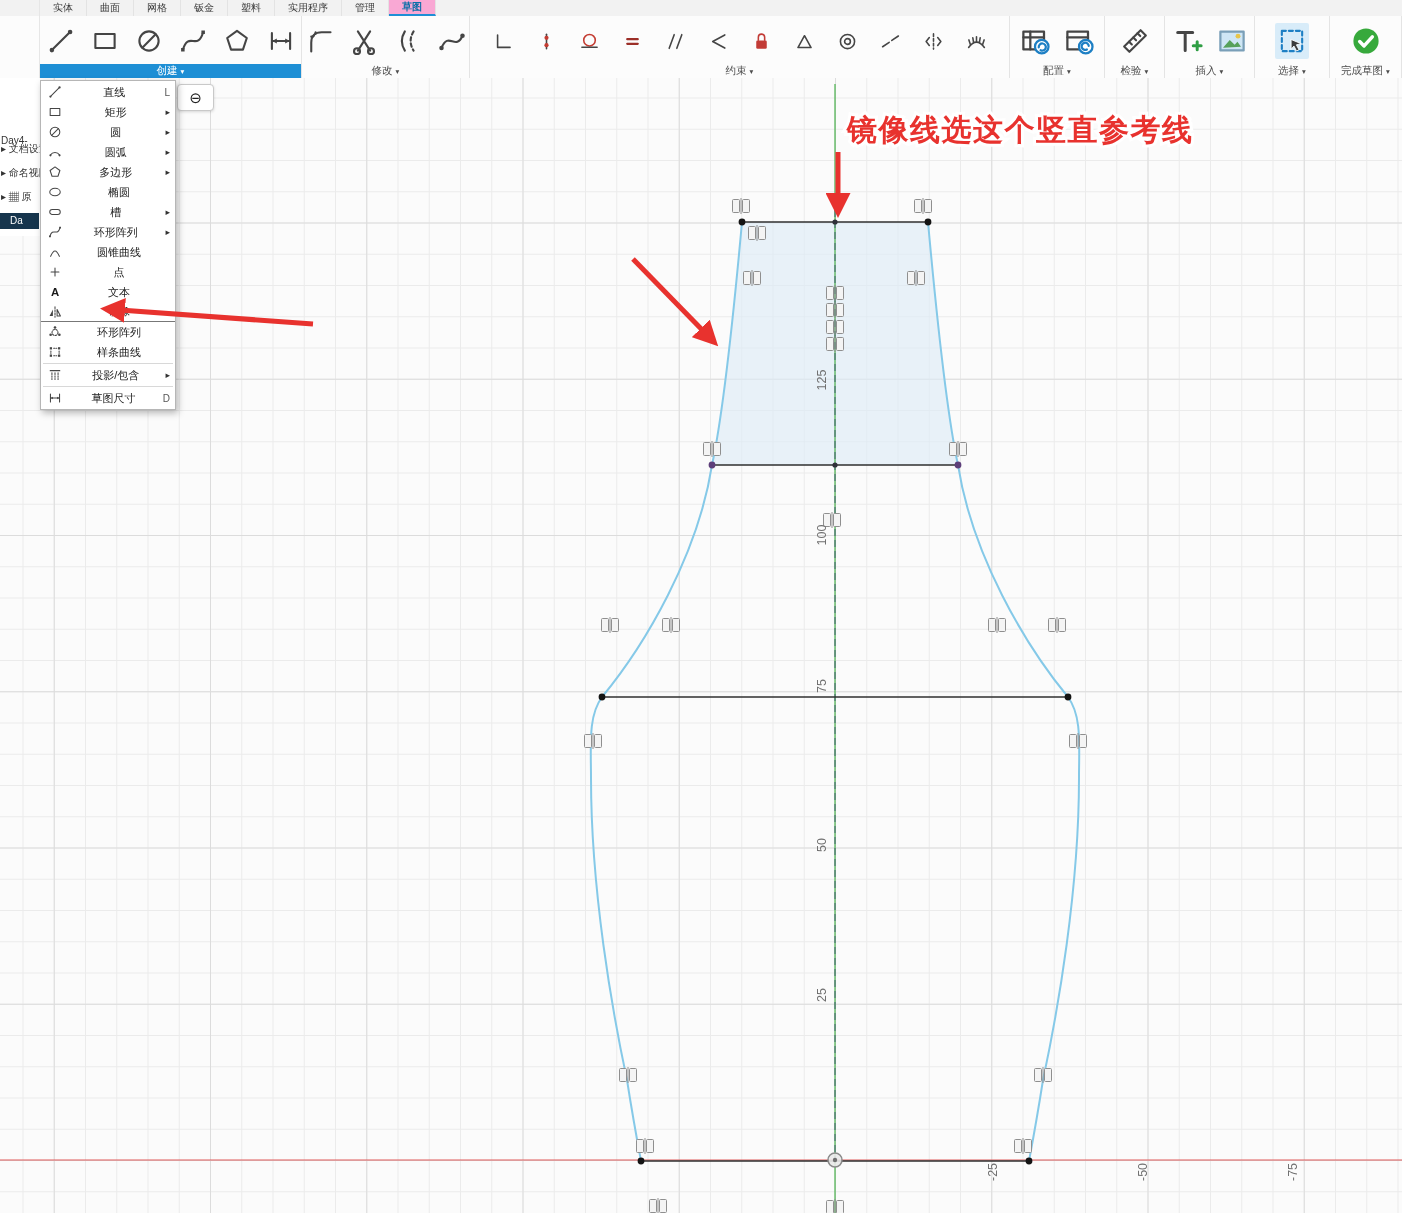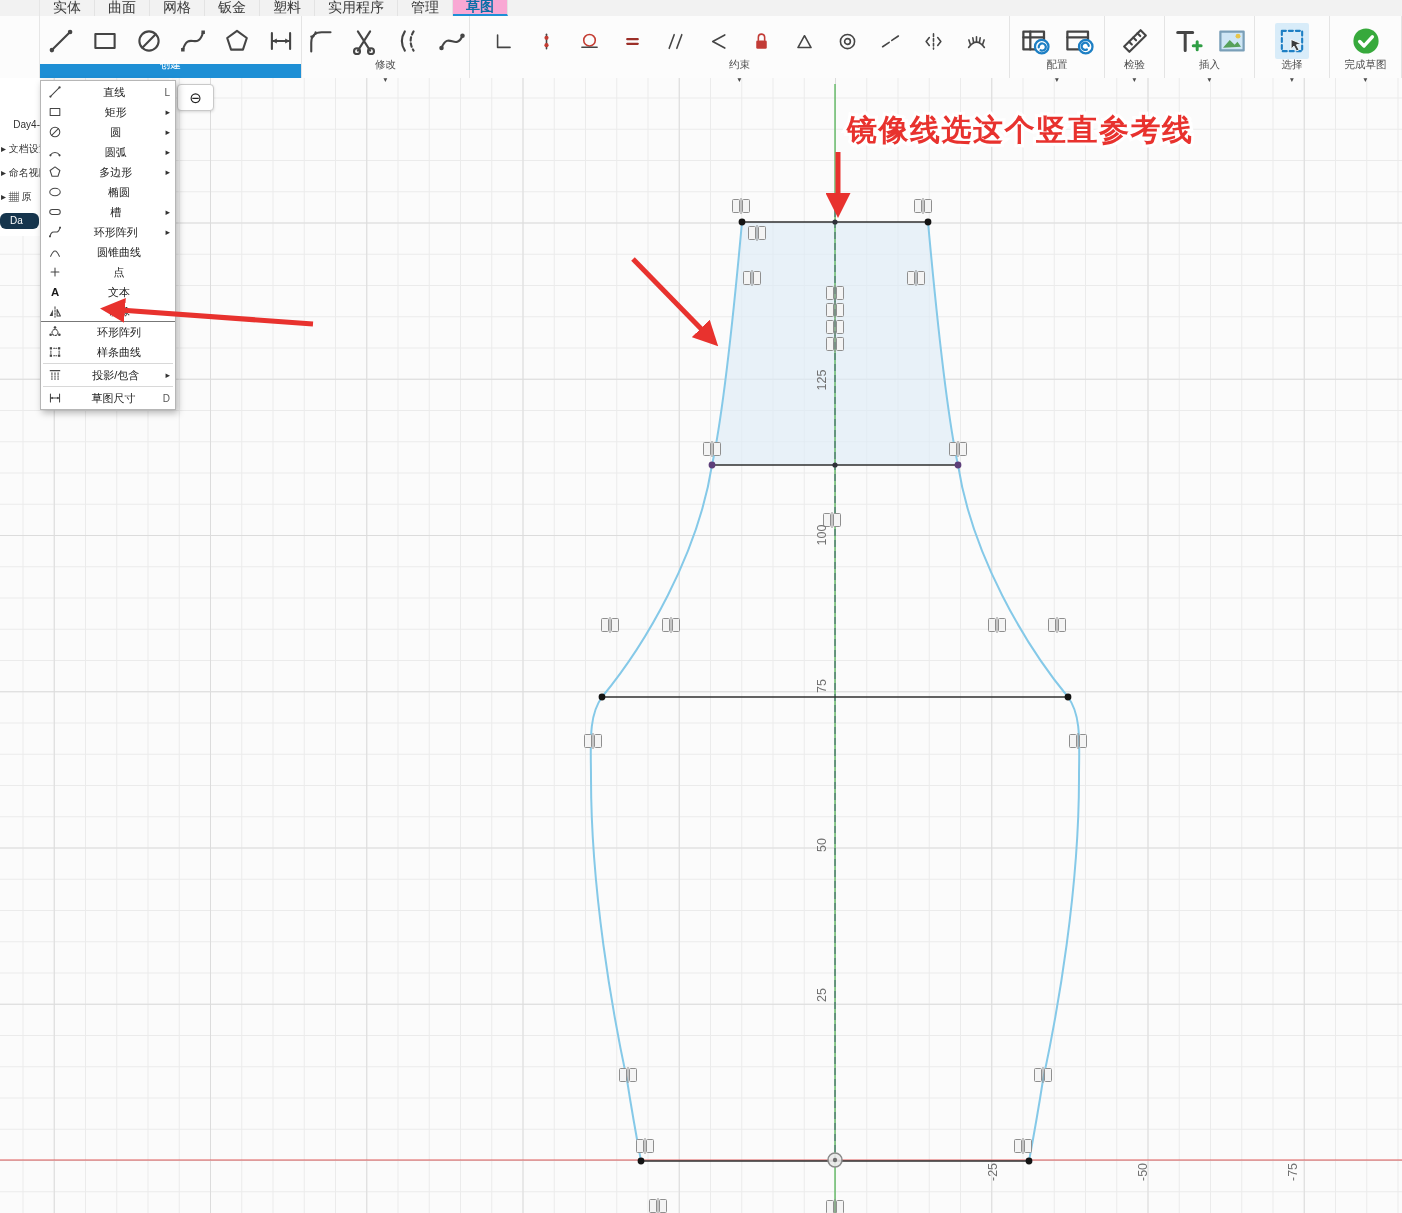--- a/index.html
+++ b/index.html
@@ -16,37 +16,37 @@
       linear-gradient(90deg,#ebebeb 1px,transparent 1px),
       linear-gradient(#ebebeb 1px,transparent 1px);
     background-size:156.25px 156.25px,156.25px 156.25px,31.25px 31.25px,31.25px 31.25px;
     background-position:53.75px 144.5px,53.75px 144.5px,22.5px 19.5px,22.5px 19.5px;}
   #sketch-svg{position:absolute;left:0;top:0;width:1402px;height:1213px;z-index:1;}
   #annotation-svg{position:absolute;left:0;top:0;width:1402px;height:1213px;z-index:20;pointer-events:none;}
 
   
   .top{position:absolute;left:0;top:0;width:1402px;height:78px;background:#fcfcfc;z-index:5;
        border-bottom:1px solid #d5d5d5;}
-  .tabs{height:16px;background:#f2f2f2;display:flex;font-size:14px;color:#3a3a3a;align-items:stretch;}
+  .tabs{height:16px;background:#f2f2f2;display:flex;font-size:10px;color:#3a3a3a;align-items:stretch;}
   .tabspacer{width:40px;border-right:1px solid #e6e6e6;}
   .tab{padding:0 13px;display:flex;align-items:center;border-right:1px solid #e3e3e3;white-space:nowrap;}
   .tab.active{background:#f9a8d4;color:#0c6fa8;font-weight:bold;border-bottom:2px solid #1e8fd5;}
   .toolbar{height:62px;display:flex;background:#fcfcfc;}
   .tbspacer{width:40px;border-right:1px solid #e6e6e6;}
   .tgroup{display:flex;flex-direction:column;border-right:1px solid #e4e4e4;}
   .ticons{flex:1;display:flex;align-items:center;justify-content:center;gap:10px;padding-top:2px;}
   .tbi{width:34px;height:36px;display:flex;align-items:center;justify-content:center;border-radius:2px;}
   .tbi svg{width:28px;height:28px;}
   .g-constraints .ticons{gap:17px;}
   .g-constraints .tbi{width:26px;}
   .g-constraints .tbi svg{width:21px;height:21px;}
   .g-configure .tbi svg,.g-insert .tbi svg{width:30px;height:30px;}
   .active-tool{background:#d8ecf9;}
   .tlabel{height:14px;display:flex;align-items:center;justify-content:center;gap:3px;
-          font-size:10.5px;color:#4c4c4c;white-space:nowrap;flex-direction:column;}
+          font-size:10.5px;color:#4c4c4c;white-space:nowrap;}
   .tlabel.open{background:#1e8fd5;color:#fff;}
   .caret{font-size:7.5px;}
 
   
   .icon-svg{stroke:#454545;fill:none;stroke-width:1.2;stroke-linecap:round;stroke-linejoin:round;}
   .icon-svg .f{fill:#454545;stroke:none;}
   .icon-svg .fr{fill:#c43c32;stroke:none;}
 
   
   #create-menu{position:absolute;left:40px;top:80px;width:136px;background:#fff;
@@ -57,21 +57,21 @@
   .mi .lbl{flex:1;white-space:nowrap;}
   .mi .sc{font-size:10px;color:#555;margin-left:4px;}
   .mi .sub{font-size:9px;color:#333;margin-left:2px;}
   .mi.underlined{border-bottom:1px solid #777;}
   .msep{height:1px;background:#d8d8d8;margin:1px 2px;}
 
   
   .bpanel{position:absolute;left:0;top:78px;width:40px;height:158px;background:#fff;z-index:2;}
   .bfrag{position:absolute;left:1px;width:39px;z-index:6;font-size:10px;color:#333;
          white-space:nowrap;overflow:hidden;}
-  .bfrag.bdark{left:0;background:#16354d;color:#fff;height:16px;line-height:16px;padding-left:10px;border-radius:6px;}
+  .bfrag.bdark{left:0;background:#16354d;color:#fff;height:16px;line-height:16px;padding-left:10px;}
   #palette-min{position:absolute;left:177px;top:84px;width:37px;height:27px;background:#fff;
     border:1px solid #c9c9c9;border-radius:4px;box-shadow:0 1px 3px rgba(0,0,0,.15);z-index:6;
     display:flex;align-items:center;justify-content:center;font-size:15px;color:#222;}
 </style>
 </head>
 <body>
 
 <div class="canvas"></div>
 
 <svg id="sketch-svg">
@@ -222,21 +222,21 @@
     <text transform="translate(826,995) rotate(-90)" text-anchor="middle" fill="#6f6f6f" font-size="12.5" font-family="Liberation Sans, sans-serif">25</text>
     <text transform="translate(997,1172) rotate(-90)" text-anchor="middle" fill="#6f6f6f" font-size="12.5" font-family="Liberation Sans, sans-serif">-25</text>
     <text transform="translate(1147,1172) rotate(-90)" text-anchor="middle" fill="#6f6f6f" font-size="12.5" font-family="Liberation Sans, sans-serif">-50</text>
     <text transform="translate(1297,1172) rotate(-90)" text-anchor="middle" fill="#6f6f6f" font-size="12.5" font-family="Liberation Sans, sans-serif">-75</text>
     <circle cx="835" cy="1160" r="7" fill="#e9e9e9" fill-opacity="0.9" stroke="#8a8a8a" stroke-width="1.5"></circle>
     <circle cx="835" cy="1160" r="2.2" fill="#6f6f6f"></circle>
   </svg>
 
 <div class="bpanel"></div>
 <div id="browser-frags">
-    <div class="bfrag" style="top: 119px; text-align: right;">Day4-</div>
+    <div class="bfrag" style="top: 135px;">Day4-</div>
     <div class="bfrag" style="top: 142px;">▸ 文档设置</div>
     <div class="bfrag" style="top: 166px;">▸ 命名视图</div>
     <div class="bfrag" style="top: 190px;">▸ ▦ 原</div>
     <div class="bfrag bdark" style="top: 213px;">Da</div>
   </div>
 
 <div class="top">
   <div class="tabs" id="tabs">
       <div class="tabspacer"></div>
       <div class="tab">实体</div>

